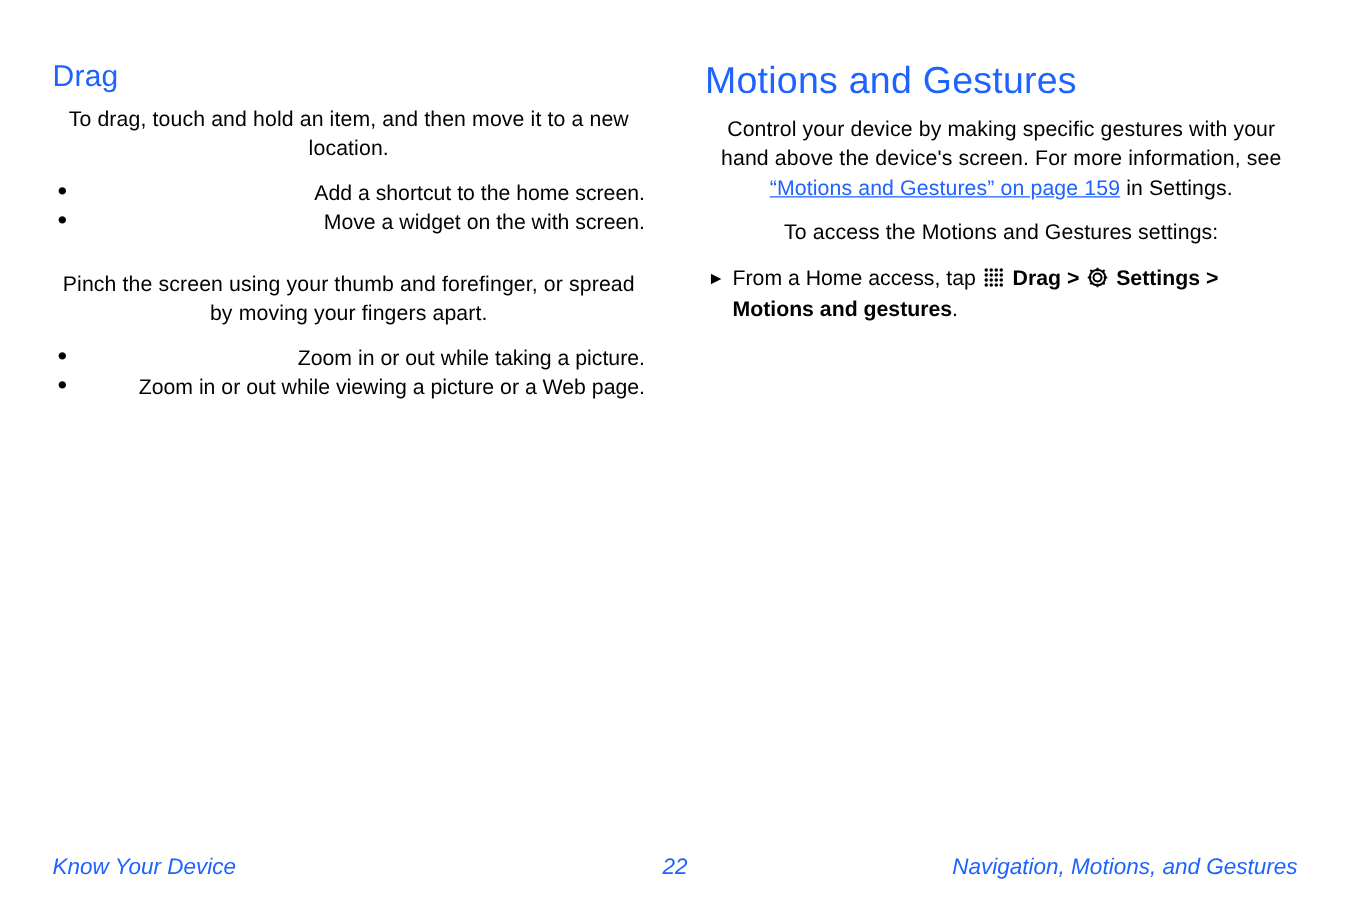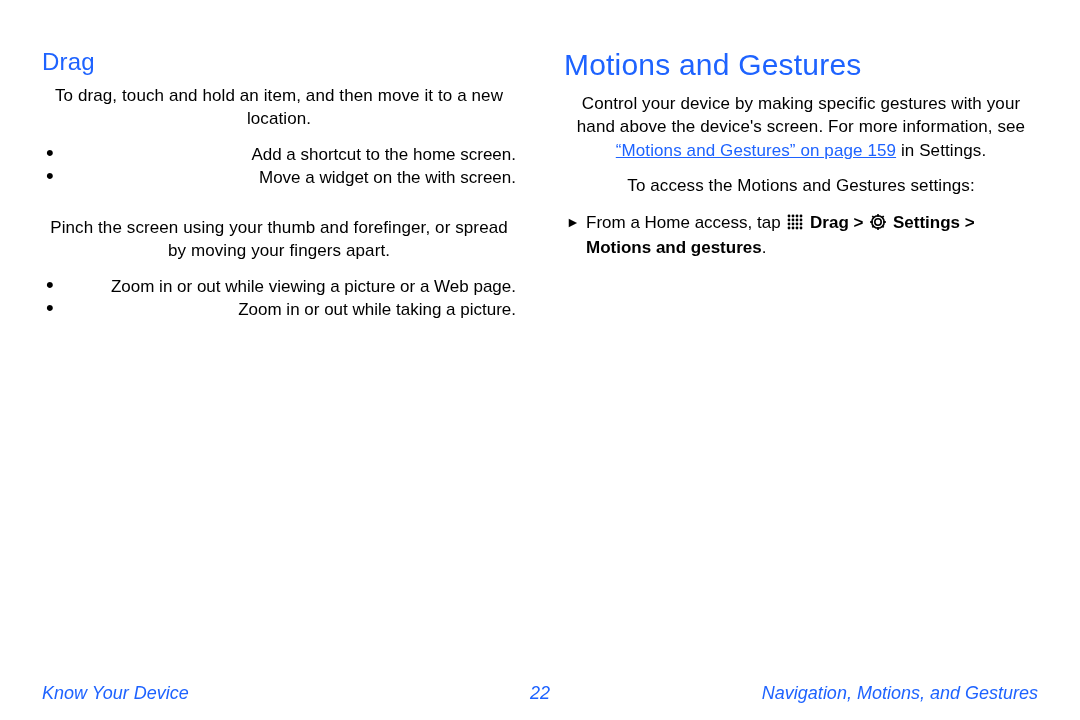--- a/index.html
+++ b/index.html
@@ -119,22 +119,22 @@
 
     <h2 class="section">Drag</h2>
     <p class="body">To drag, touch and hold an item, and then move it to a new location.</p>
     <ul class="bullets">
       <li>Add a shortcut to the home screen.</li>
       <li>Move a widget on the with screen.</li>
     </ul>
 
     <p class="body">Pinch the screen using your thumb and forefinger, or spread by moving your fingers apart.</p>
     <ul class="bullets">
+      <li>Zoom in or out while taking a picture.</li>
       <li>Zoom in or out while viewing a picture or a Web page.</li>
-      <li>Zoom in or out while taking a picture.</li>
     </ul>
 
   </div>
 
   <div class="col">
 
     <h1 class="major">Motions and Gestures</h1>
 
     <p class="body">
       <span>Control your device by making specific gestures with your hand above the device's screen. For more information, see </span><a class="xref">“Motions and Gestures” on page 159</a><span> in Settings.</span>

